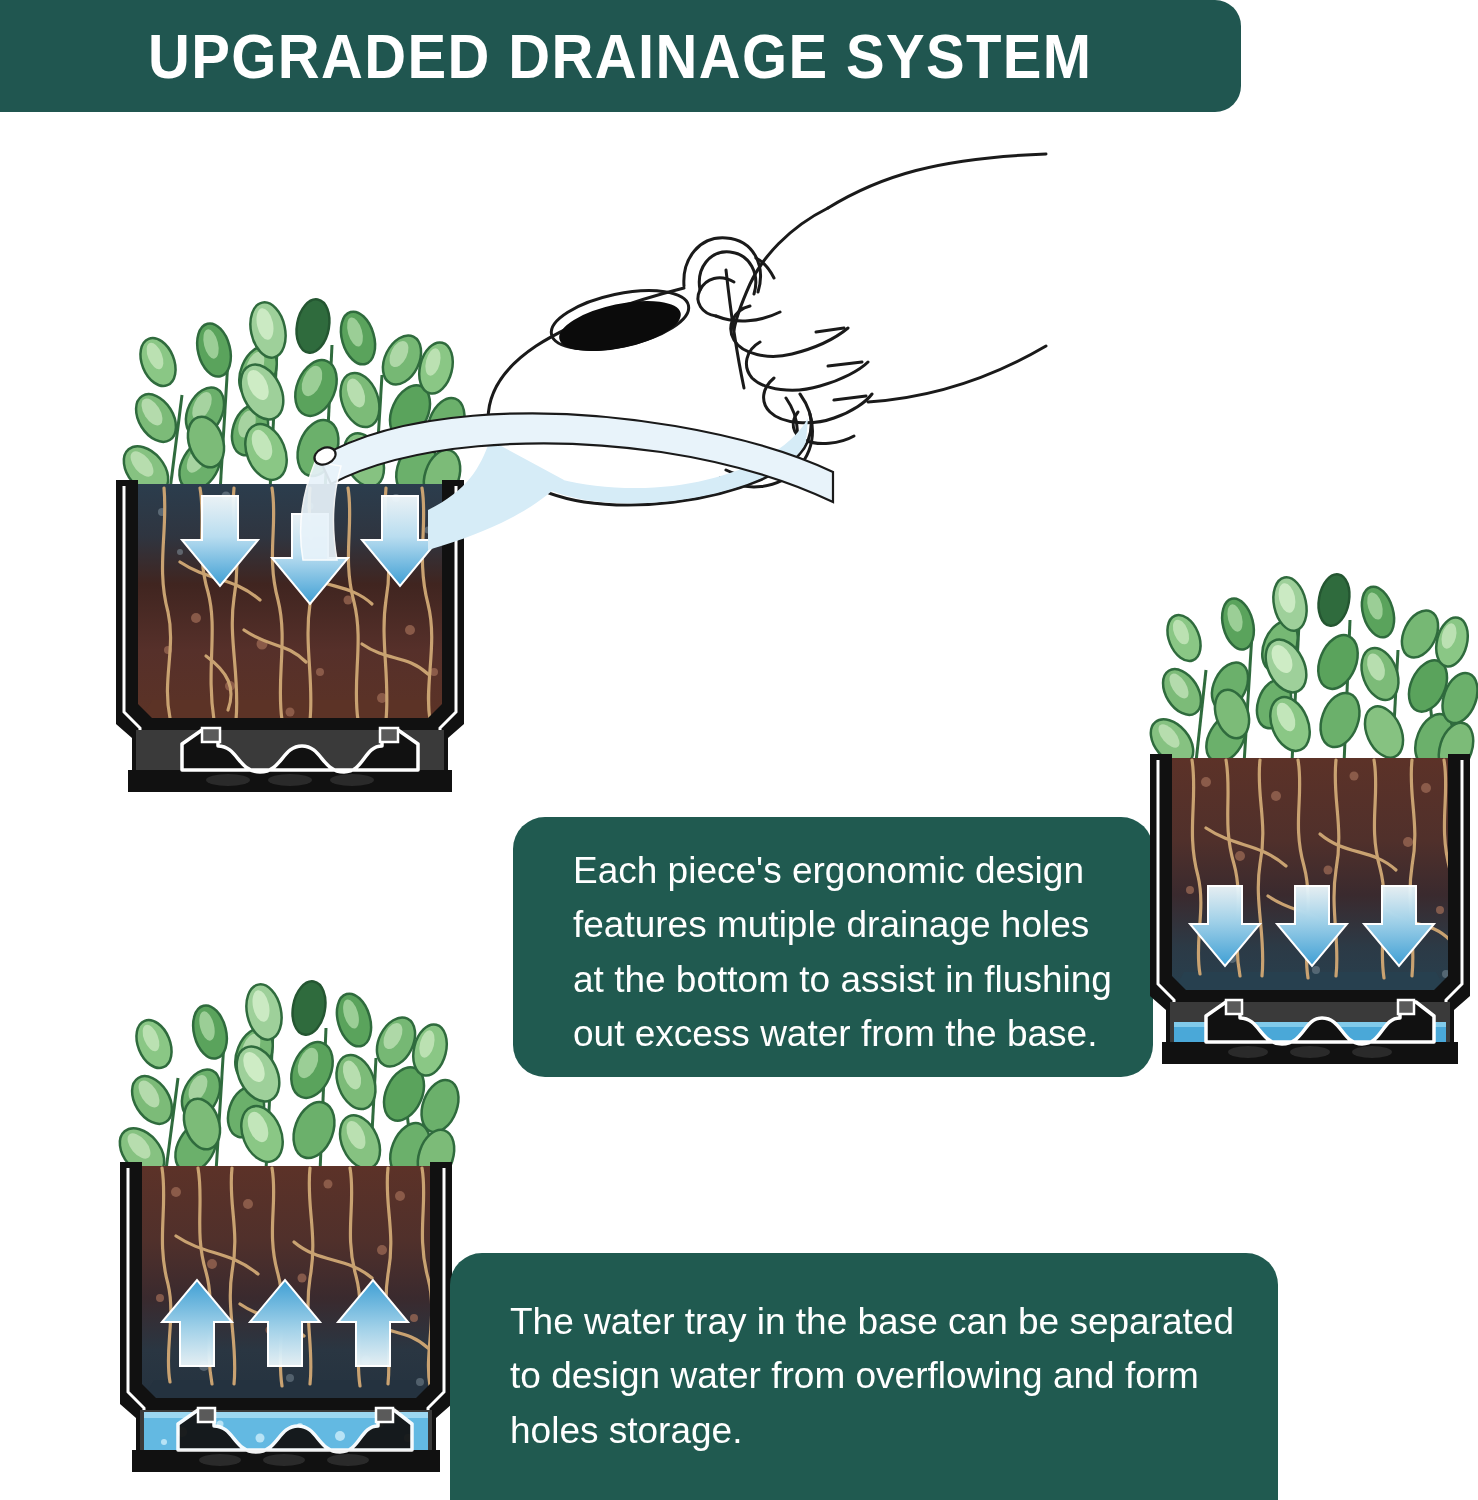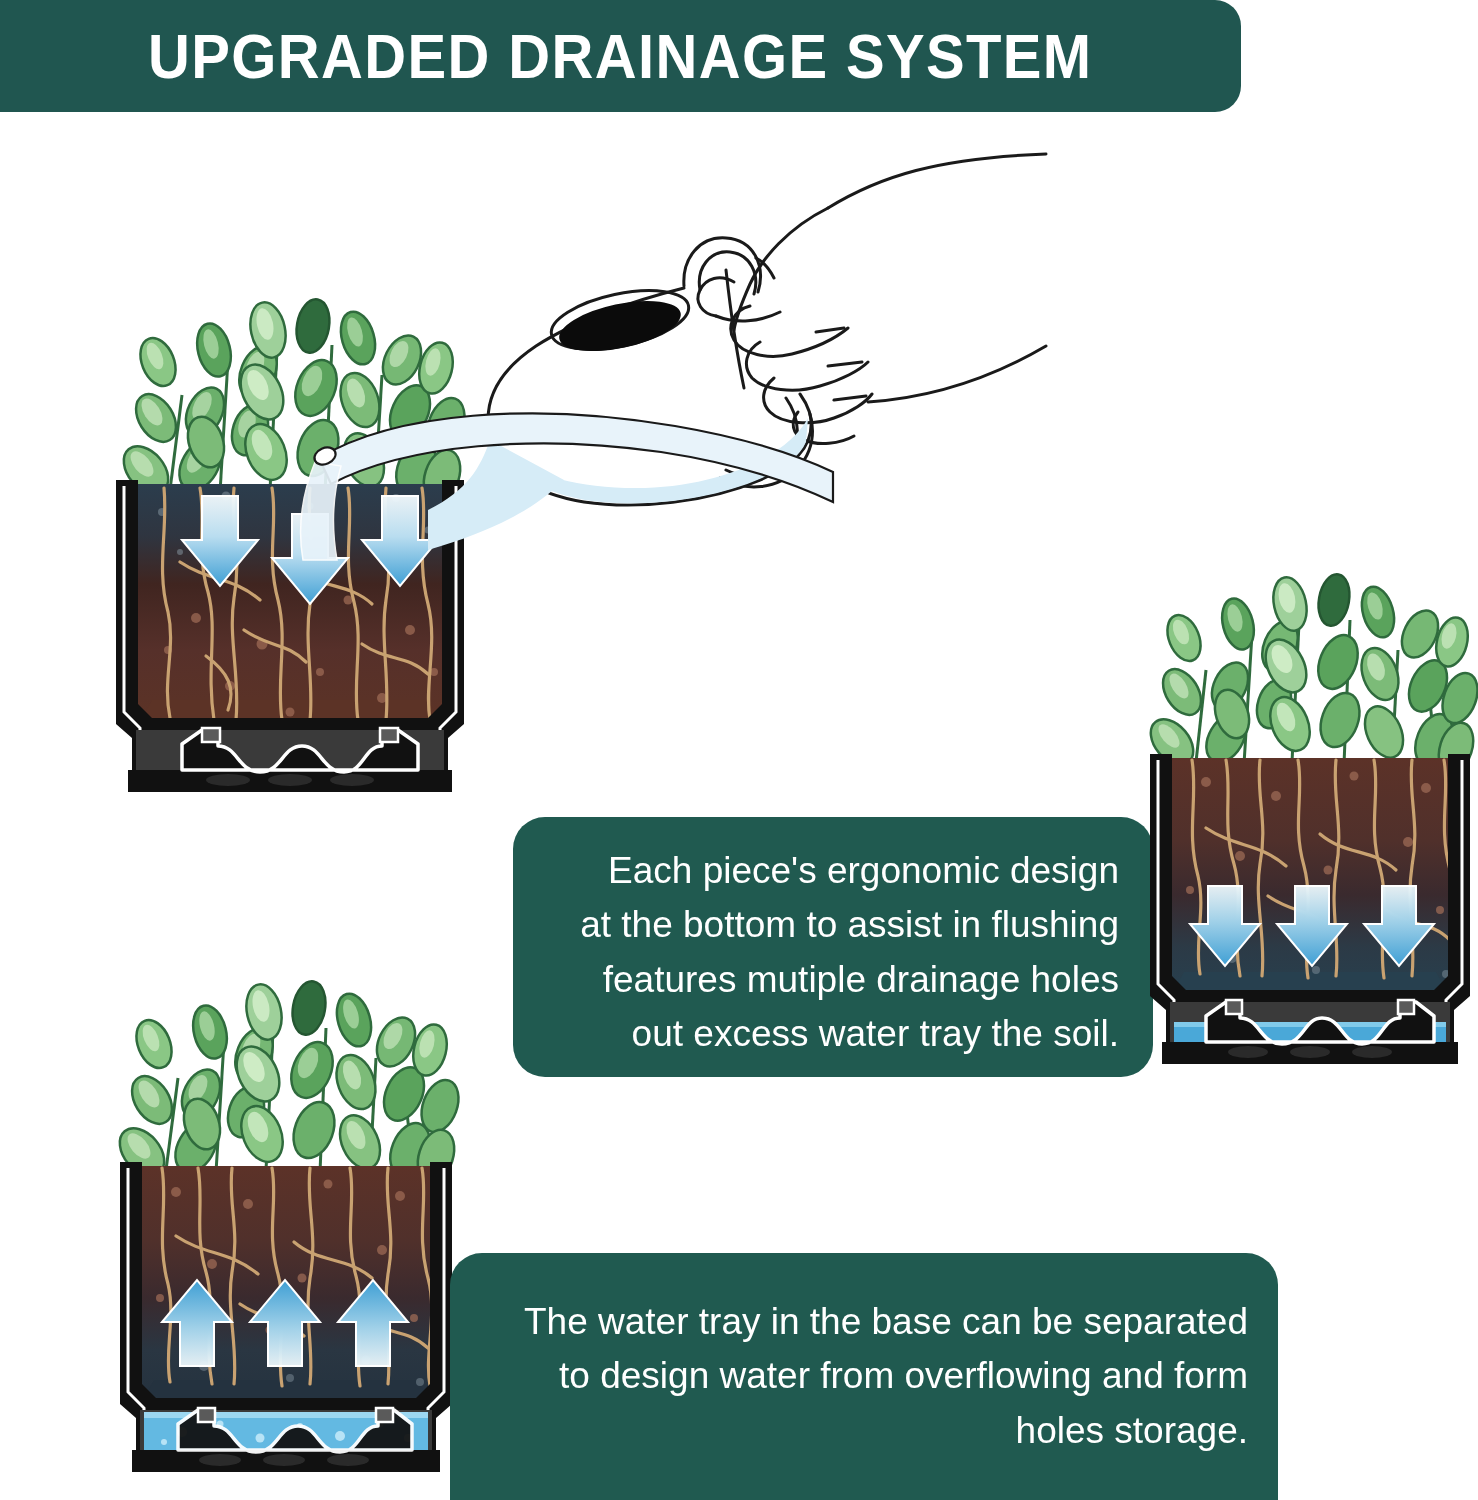--- a/index.html
+++ b/index.html
@@ -40,21 +40,20 @@
   }
 
   
   .callout {
     position: absolute;
     background: #205a50;
     color: #ffffff;
     font-size: 37px;
     line-height: 1.47;
     font-weight: 400;
-    text-align: right;
   }
   #callout-1 {
     left: 513px;
     top: 817px;
     width: 640px;
     height: 260px;
     border-radius: 32px;
     padding: 27px 34px 20px 60px;
   }
   #callout-2 {
@@ -287,23 +286,23 @@
              L558,102 C512,80 452,62 386,52 C262,34 132,44 56,84 Z" fill="#e8f3fa" stroke="#1a1a1a" stroke-width="2.2"></path>
 
     <path d="M40,62 C28,92 22,126 28,160 L62,160 C56,126 58,94 66,66 Z" fill="#e8f3fa" stroke="#ffffff" stroke-width="1.5" opacity="0.92"></path>
 
     <ellipse cx="50" cy="56" rx="11" ry="8" transform="rotate(-24 50 56)" fill="#ffffff" stroke="#1a1a1a" stroke-width="2.2"></ellipse>
   </svg>
 </div>
 
 <div class="callout" id="callout-1">
   <span class="callout-line">Each piece's ergonomic design</span>
+  <span class="callout-line">features mutiple drainage holes</span>
   <span class="callout-line">at the bottom to assist in flushing</span>
-  <span class="callout-line">features mutiple drainage holes</span>
-  <span class="callout-line">out excess water tray the soil.</span>
+  <span class="callout-line">out excess water from the base.</span>
 </div>
 
 <div class="planter" id="planter-right">
   <svg viewBox="0 0 340 535" width="340" height="535" xmlns="http://www.w3.org/2000/svg">
     <defs>
       <linearGradient id="soilB" x1="0" y1="0" x2="0" y2="1">
         <stop offset="0%" stop-color="#5c3228"></stop>
         <stop offset="35%" stop-color="#50302b"></stop>
         <stop offset="58%" stop-color="#3a2a2e"></stop>
         <stop offset="80%" stop-color="#2c3a46"></stop>

